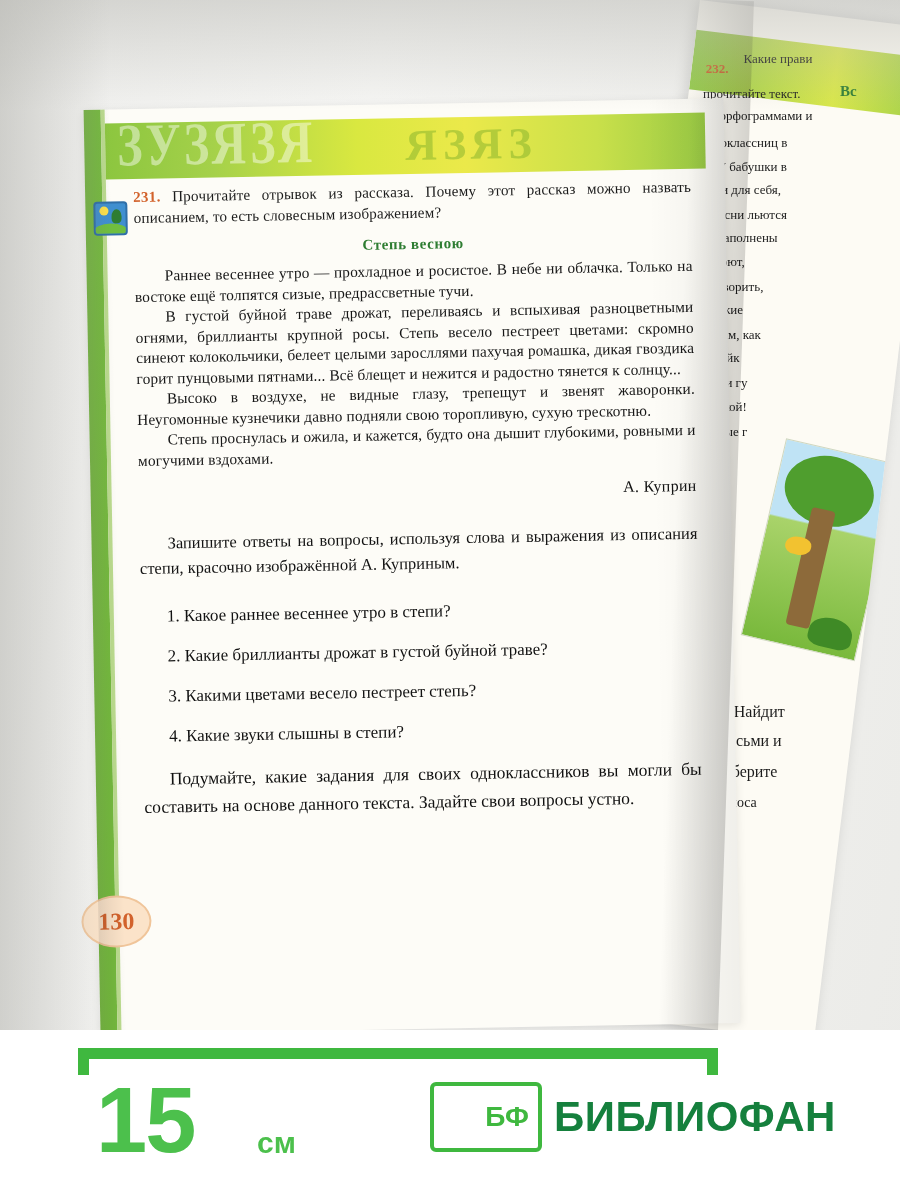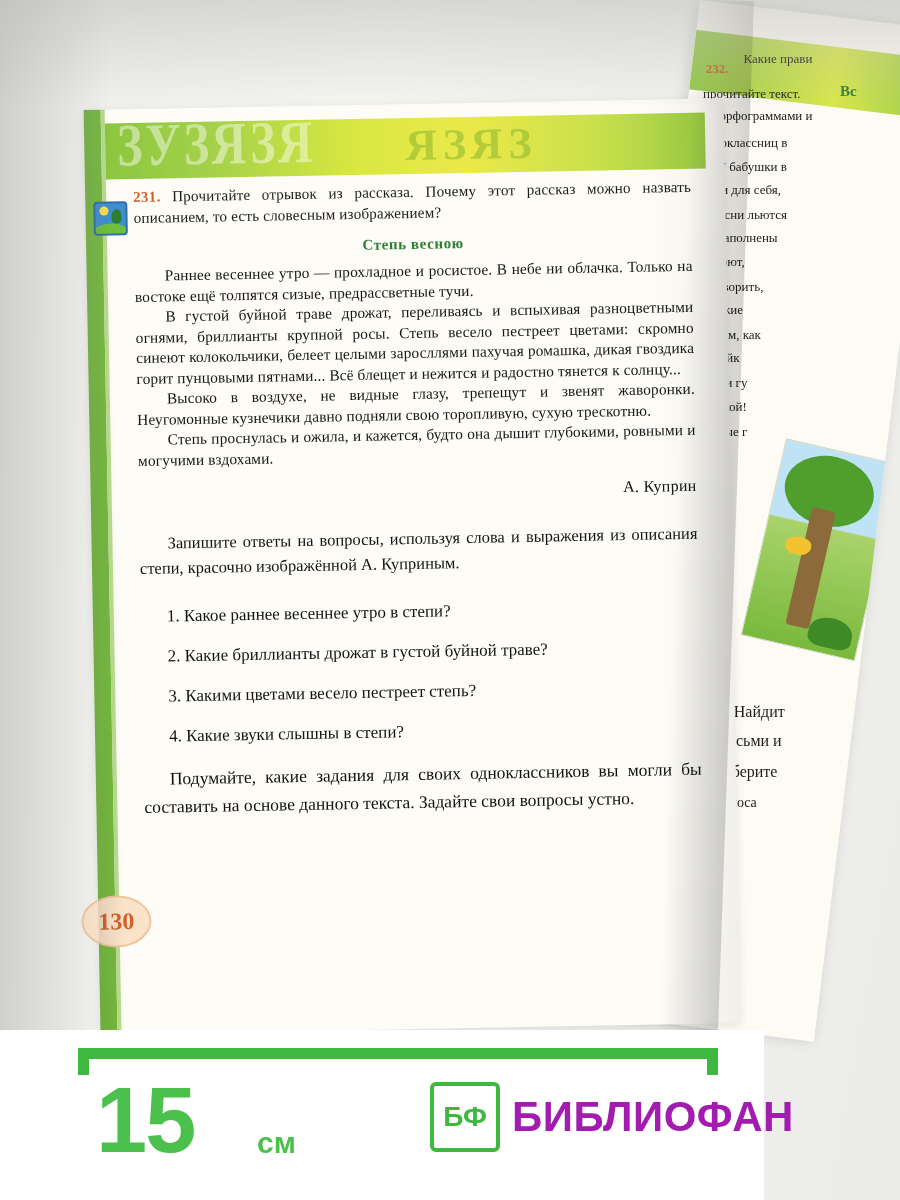--- a/index.html
+++ b/index.html
@@ -317,21 +317,21 @@
     width: 44px; height: 30px;
     background: #3f8a26;
     border-radius: 50% 50% 30% 30%;
   }
 
   
   #bottom-bar {
     position: absolute;
     left: 0;
     bottom: 0;
-    width: 764px;
+    width: 900px;
     height: 170px;
     background: #ffffff;
   }
   .ruler-line {
     position: absolute;
     left: 78px;
     top: 18px;
     width: 640px;
     height: 11px;
     background: #3fb83f;
@@ -377,26 +377,27 @@
     border: 4px solid #3fb83f;
     border-radius: 6px;
     position: relative;
     display: flex;
     align-items: center;
     justify-content: center;
     font-family: "Liberation Sans", sans-serif;
     font-weight: bold;
     font-size: 28px;
     color: #3fb83f;
+    padding-left: 42px;
   }
   .brand-text {
     font-family: "Liberation Sans", sans-serif;
     font-weight: bold;
     font-size: 42px;
-    color: #a21caf;
+    color: #15803d;
     letter-spacing: 0.5px;
   }
 
   
   .spine-shadow {
     position: absolute;
     left: 676px;
     top: 0;
     width: 60px;
     height: 1030px;

